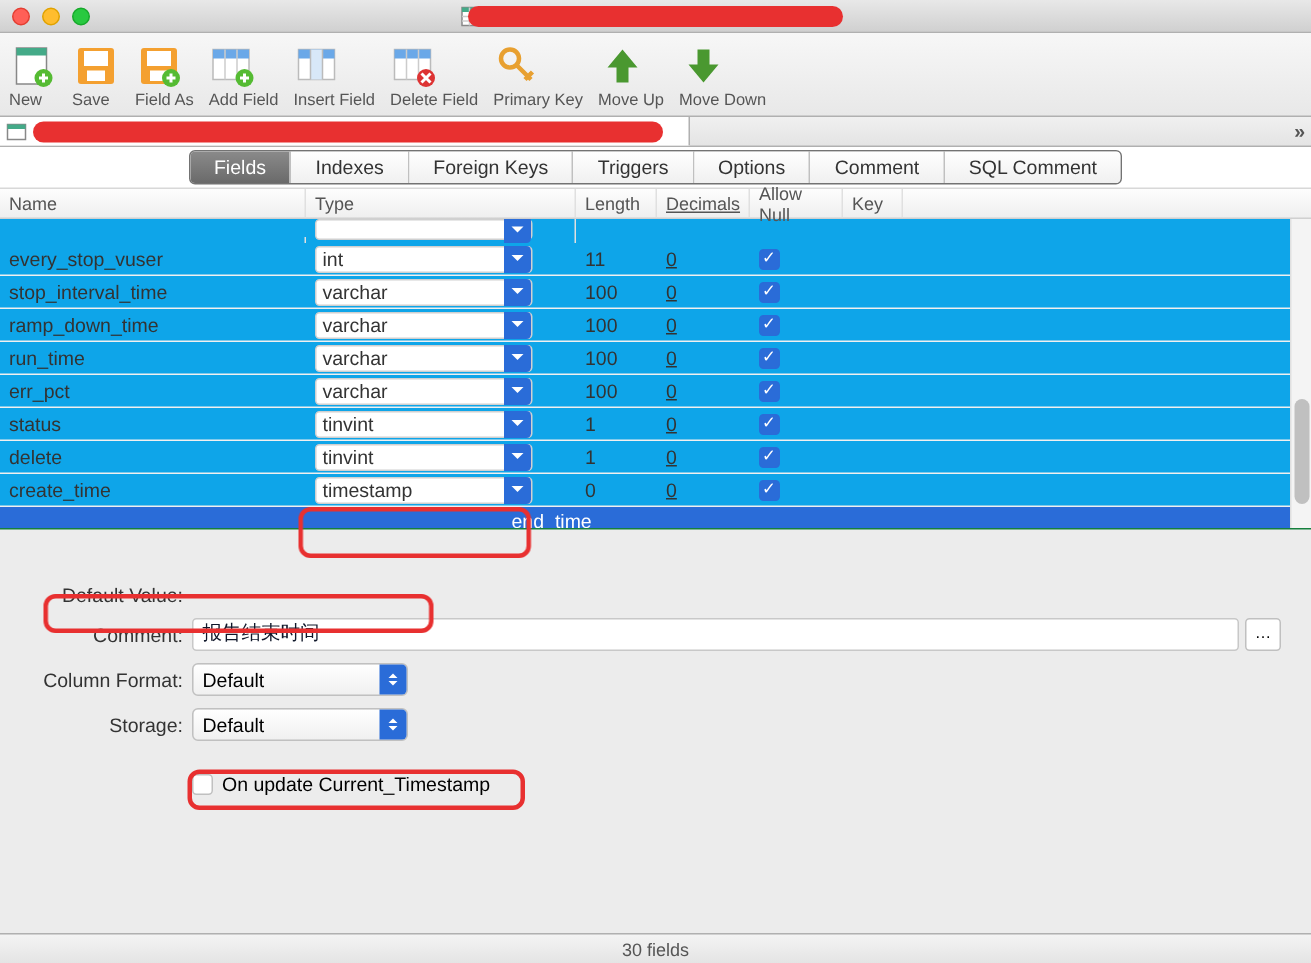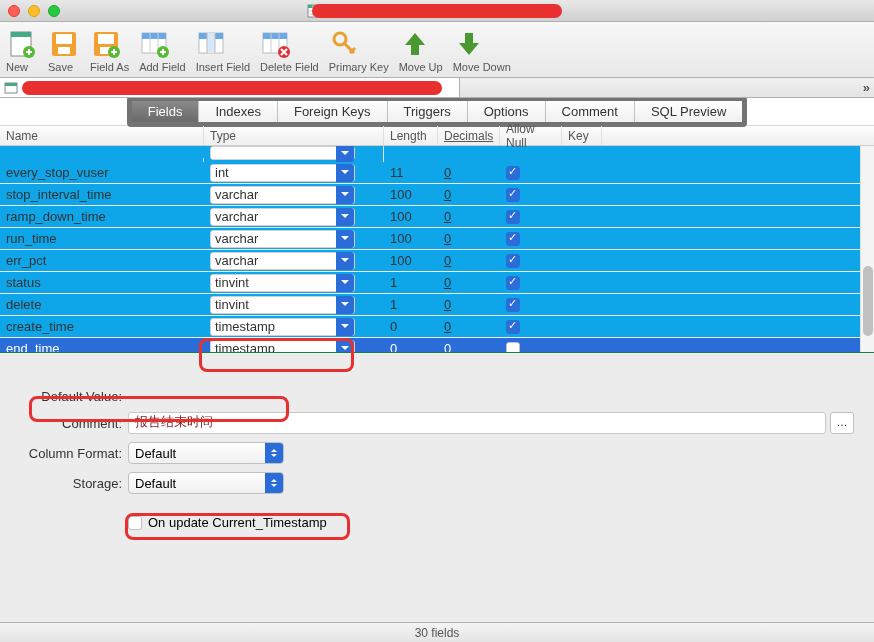--- a/index.html
+++ b/index.html
@@ -14,48 +14,48 @@
 .title-icon { position: absolute; left: 50%; transform: translateX(-130px); width: 16px; height: 16px; }
 .toolbar { height: 56px; background: linear-gradient(#f7f7f7, #e8e8e8); border-bottom: 1px solid #b0b0b0; display: flex; align-items: center; padding: 2px 6px 0; }
 .tbtn { display: flex; flex-direction: column; align-items: flex-start; margin-right: 10px; cursor: pointer; }
 .tbtn-icon { width: 32px; height: 32px; display: flex; align-items: center; justify-content: center; }
 .tbtn-label { font-size: 11px; color: #555; margin-top: 1px; }
 .tabbar { height: 20px; background: linear-gradient(#f0f0f0, #e4e4e4); border-bottom: 1px solid #b0b0b0; display: flex; align-items: center; position: relative; }
 .tab { height: 19px; background: #fff; border-right: 1px solid #b0b0b0; display: flex; align-items: center; padding: 0 10px 0 4px; position: relative; width: 460px; }
 .tab-redact { width: 420px; height: 14px; background: #e83030; border-radius: 7px; margin-left: 4px; }
 .tab-more { position: absolute; right: 4px; font-weight: bold; color: #555; cursor: pointer; }
 .segbar { height: 28px; background: #fff; border-bottom: 1px solid #d8d8d8; display: flex; align-items: center; justify-content: center; }
-.seg { display: flex; border: 5px solid #737373; border-radius: 4px; overflow: hidden; }
+.seg { display: flex; border: 1px solid #737373; border-radius: 4px; overflow: hidden; }
 .seg-item { padding: 3px 16px; font-size: 13px; background: linear-gradient(#fff, #f0f0f0); border-right: 1px solid #c0c0c0; cursor: pointer; color: #333; }
 .seg-item:last-child { border-right: none; }
 .seg-item.active { background: linear-gradient(#8a8a8a, #6a6a6a); color: #fff; }
 .grid-head { height: 20px; background: linear-gradient(#fdfdfd, #efefef); border-bottom: 1px solid #d0d0d0; display: flex; color: #555; font-size: 12px; }
 .col { border-right: 1px solid #e0e0e0; padding: 2px 6px; display: flex; align-items: center; }
 .c-name { width: 204px; }
 .c-type { width: 180px; }
 .c-len { width: 54px; }
 .c-dec { width: 62px; text-decoration: underline; }
 .c-null { width: 62px; }
 .c-key { width: 40px; }
 .grid-body { height: 206px; overflow-y: auto; background: #0ea5e9; }
 .row { height: 22px; display: flex; align-items: center; border-bottom: 1px solid #f0f0f0; font-size: 13px; color: #333; }
 .row .col { border-right: 1px solid transparent; }
-.row.sel { background: #2a6cd8; color: #fff; }
+.row.sel { background: #2a6cd8; color: #fff; flex-direction: column; }
 .type-sel { display: flex; align-items: center; justify-content: space-between; background: #fff; border: 1px solid #d0d0d0; border-radius: 3px; height: 18px; width: 145px; padding-left: 4px; color: #333; }
 .type-arrow { width: 18px; height: 18px; background: #2a6cd8; border-radius: 0 3px 3px 0; display: flex; align-items: center; justify-content: center; }
 .type-arrow::after { content: ""; border: 4px solid transparent; border-top-color: #fff; margin-top: 3px; }
 .chk { width: 14px; height: 14px; border-radius: 3px; border: 1px solid #c0c0c0; background: #fff; }
 .chk.on { background: #2a6cd8; border-color: #2a6cd8; position: relative; }
 .chk.on::after { content: "✓"; color: #fff; font-size: 11px; position: absolute; top: -2px; left: 1px; }
 .detail { background: #ececec; padding: 12px 20px 6px 0; border-top: 1px solid #15803d; height: 230px; }
 .drow { display: flex; align-items: center; margin-bottom: 8px; }
 .dlabel { width: 122px; text-align: right; margin-right: 6px; font-size: 13px; color: #333; }
 .dinput { flex: 1; height: 22px; border: 1px solid #c8c8c8; border-radius: 3px; background: #fff; padding: 0 6px; font-size: 13px; color: #aaa; }
-.dinput.val { color: #7f1d1d; }
-.dselect { width: 156px; height: 22px; border: 1px solid #c0c0c0; border-radius: 4px; background: linear-gradient(#fff, #f0f0f0); display: flex; align-items: center; justify-content: space-between; padding-left: 6px; font-size: 13px; }
+.dinput.val { color: #0f172a; }
+.dselect { width: 144px; height: 22px; border: 1px solid #c0c0c0; border-radius: 4px; background: linear-gradient(#fff, #f0f0f0); display: flex; align-items: center; justify-content: space-between; padding-left: 6px; font-size: 13px; }
 .dsel-arrow { width: 18px; height: 20px; background: #2a6cd8; border-radius: 0 3px 3px 0; display: flex; flex-direction: column; align-items: center; justify-content: center; }
 .dsel-arrow::before { content: ""; border: 3px solid transparent; border-bottom-color: #fff; margin-bottom: 1px; }
 .dsel-arrow::after { content: ""; border: 3px solid transparent; border-top-color: #fff; margin-top: 1px; }
 .big-arrow { width: 18px; height: 22px; background: #2a6cd8; border-radius: 0 3px 3px 0; display: flex; align-items: center; justify-content: center; }
 .big-arrow::after { content: ""; border: 4px solid transparent; border-top-color: #fff; margin-top: 4px; }
 .dots-btn { width: 24px; height: 22px; border: 1px solid #c0c0c0; border-radius: 3px; background: #fff; margin-left: 4px; font-size: 11px; text-align: center; line-height: 18px; cursor: pointer; }
 .statusbar { position: absolute; bottom: 0; left: 0; right: 0; height: 20px; background: linear-gradient(#f4f4f4, #e4e4e4); border-top: 1px solid #b0b0b0; display: flex; align-items: center; justify-content: center; font-size: 12px; color: #555; }
 .hl { position: absolute; border: 3px solid #e83030; border-radius: 8px; pointer-events: none; z-index: 100; }
 .stub-row { height: 16px; display: flex; align-items: flex-end; }
 .stub-row .type-sel { height: 14px; }
@@ -193,21 +193,21 @@
 </div>
 
 <div class="segbar">
   <div class="seg">
     <div class="seg-item active">Fields</div>
     <div class="seg-item">Indexes</div>
     <div class="seg-item">Foreign Keys</div>
     <div class="seg-item">Triggers</div>
     <div class="seg-item">Options</div>
     <div class="seg-item">Comment</div>
-    <div class="seg-item">SQL Preview</div>
+    <div class="seg-item">SQL Comment</div>
   </div>
 </div>
 
 <div class="grid-head">
   <div class="col c-name">Name</div>
   <div class="col c-type">Type</div>
   <div class="col c-len">Length</div>
   <div class="col c-dec">Decimals</div>
   <div class="col c-null">Allow Null</div>
   <div class="col c-key">Key</div>

